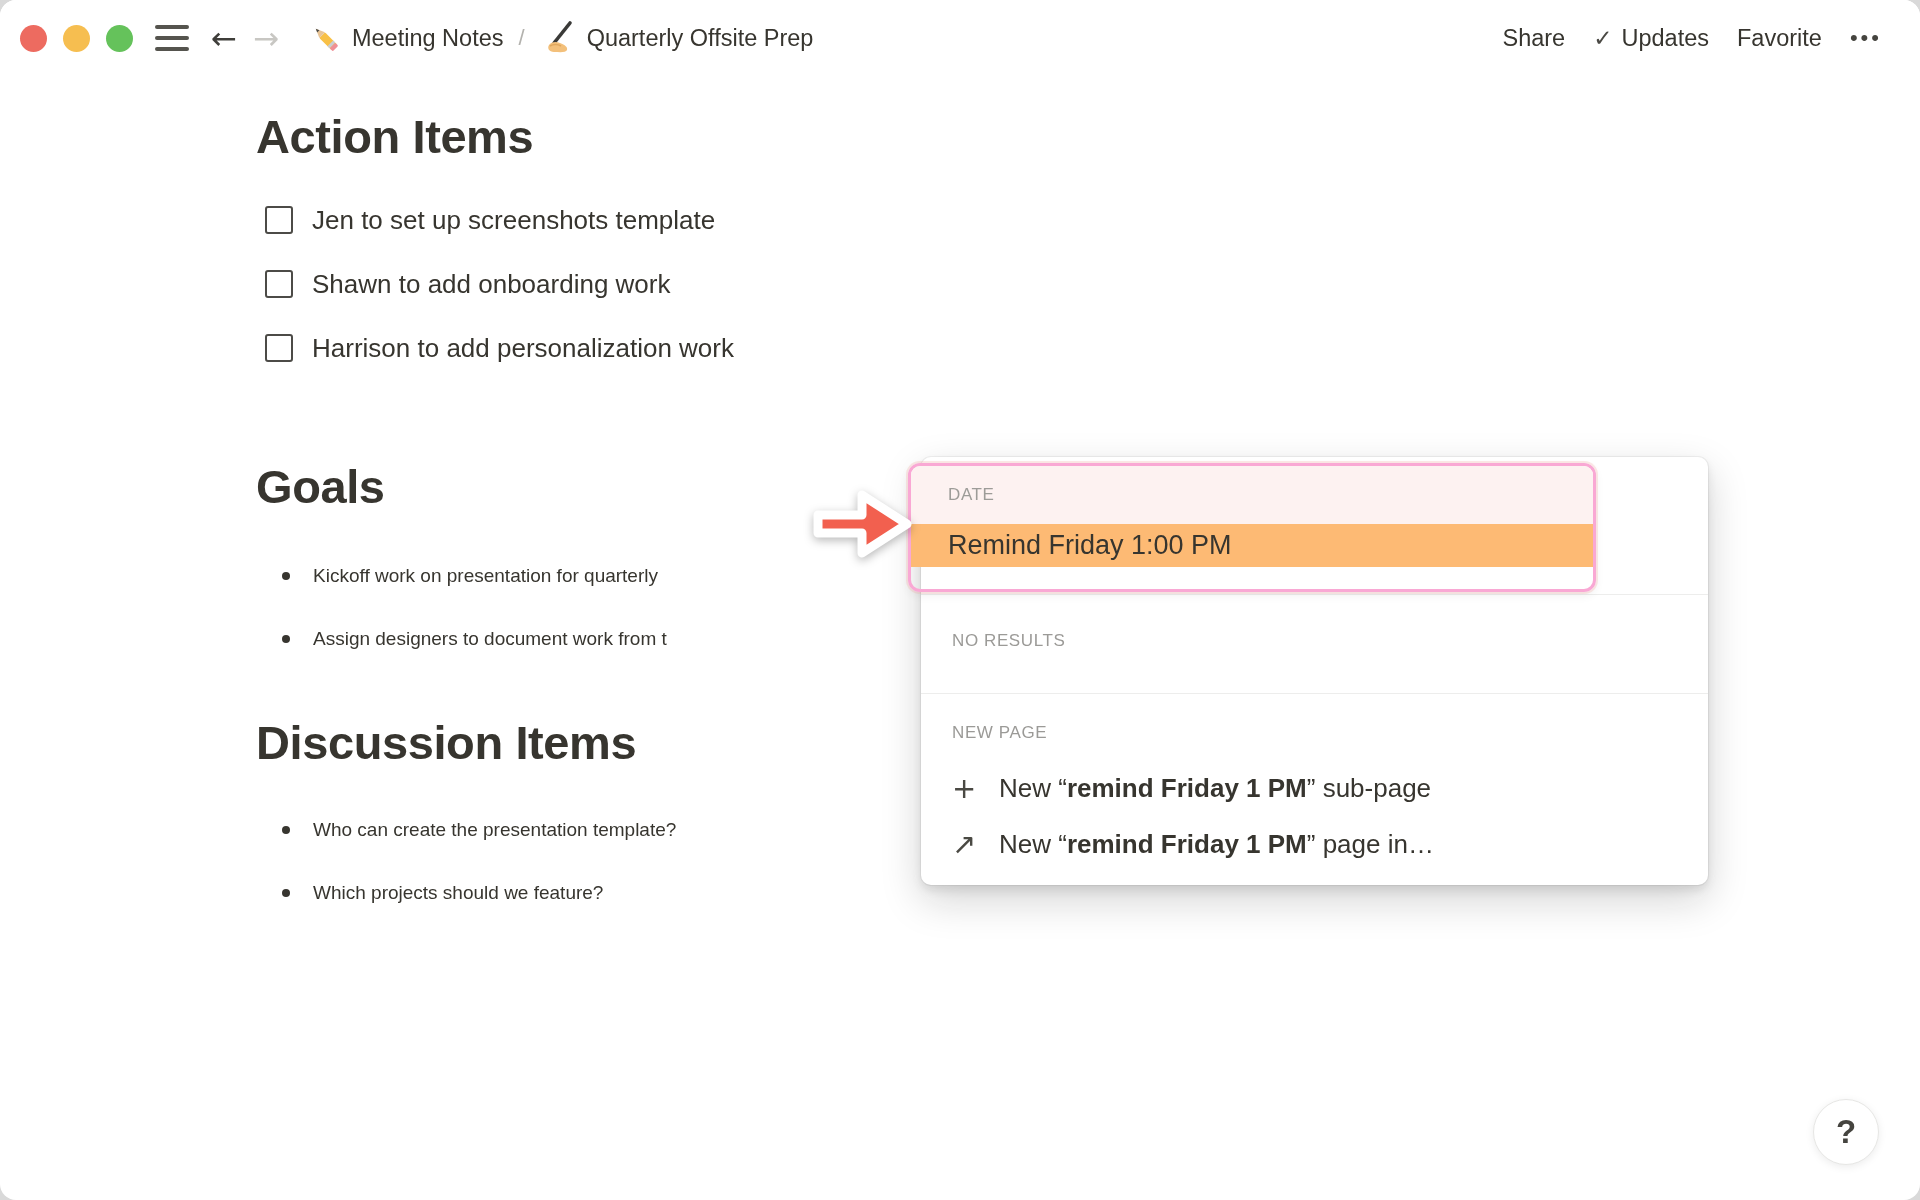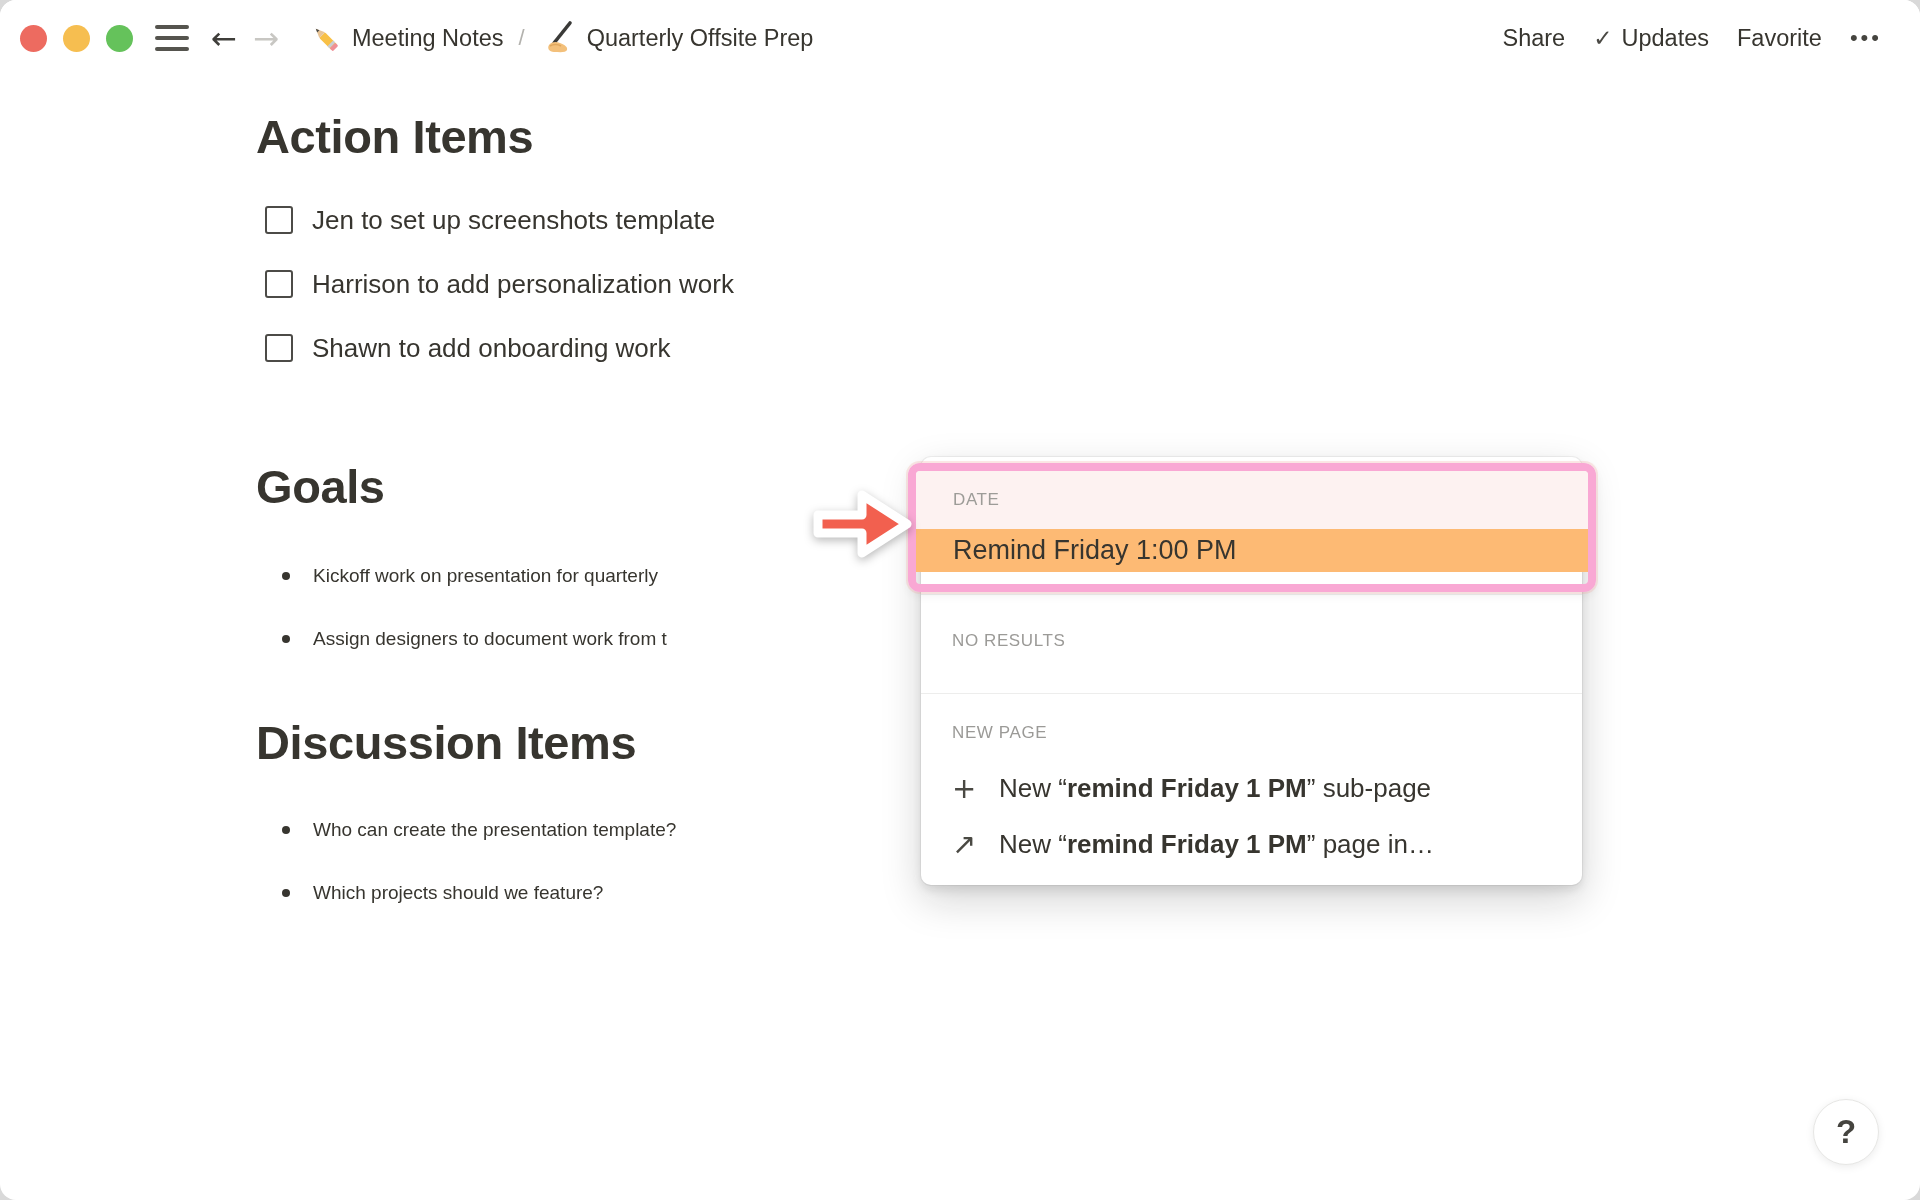--- a/index.html
+++ b/index.html
@@ -40,40 +40,40 @@
   .bullet-list { }
   .bl-goals { margin-top:28px; }
   .bl-disc { margin-top:26px; }
   .bullet-row { display:flex; align-items:center; height:63px; margin-left:256px; font-size:19px; }
   .dot { width:8px; height:8px; border-radius:50%; background:#37352f; margin:0 23px 0 26px; flex:none; }
   .mention { display:inline-flex; align-items:center; margin-left:10px; padding:5px 14px 6px 12px; background:#f1f0ee; border-radius:6px; cursor:pointer; }
   .mention .at { color:#a5a4a0; margin-right:10px; font-size:26px; }
 
   
   .popup {
-    position:absolute; left:921px; top:457px; width:661px; height:428px;
+    position:absolute; left:921px; top:457px; width:787px; height:428px;
     background:#fff; border-radius:10px; z-index:5;
     box-shadow: rgba(15,15,15,0.05) 0 0 0 1px, rgba(15,15,15,0.1) 0 5px 10px, rgba(15,15,15,0.18) 0 15px 40px;
   }
   .pp-divider { position:absolute; left:0; right:0; height:1px; background:#ededec; }
   .pp-d1 { top:137px; }
   .pp-d2 { top:236px; }
   .pp-label { position:absolute; left:31px; font-size:17px; font-weight:500; letter-spacing:0.6px; color:#9b9a97; }
   .pp-noresults { top:174px; }
   .pp-newpage { top:266px; }
   .pp-item { position:absolute; left:0; width:100%; height:56px; display:flex; align-items:center; padding-left:31px; font-size:26px; cursor:pointer; }
   .pp-item1 { top:303px; }
   .pp-item2 { top:359px; }
   .pp-icon { width:47px; font-size:29px; color:#4a4943; font-family:"DejaVu Sans",sans-serif; flex:none; }
   .pp-item b { font-weight:700; }
 
   
   .annotation {
     position:absolute; left:908px; top:463px; width:688px; height:129px;
-    border:8px solid #f9a8d4; border-radius:12px; overflow:hidden; z-index:6;
+    border:3px solid #f9a8d4; border-radius:12px; overflow:hidden; z-index:6;
     box-shadow: 0 0 0 2px rgba(243,164,156,0.25), 0 4px 10px rgba(0,0,0,0.06);
   }
   .ann-band1 { height:58px; background:#fdf2f1; display:flex; align-items:center; padding-left:37px; }
   .ann-band2 { height:43px; background:#fdba74; display:flex; align-items:center; padding-left:37px; font-size:27px; color:#37352f; cursor:pointer; }
   .ann-label { font-size:17px; font-weight:500; letter-spacing:0.6px; color:#9d9c98; }
 
   
   .arrow-annot { position:absolute; left:806px; top:483px; z-index:7; filter:drop-shadow(0 3px 5px rgba(0,0,0,0.28)); }
 
   
@@ -148,25 +148,25 @@
   <div class="doc">
     <h1 class="h-action">Action Items</h1>
 
     <div class="todo-list">
       <div class="todo-row">
         <div class="checkbox"></div>
         <span>Jen to set up screenshots template</span>
       </div>
       <div class="todo-row">
         <div class="checkbox"></div>
-        <span>Harrison to add personalization work</span>
+        <span>Shawn to add onboarding work</span>
       </div>
       <div class="todo-row">
         <div class="checkbox"></div>
-        <span>Shawn to add onboarding work</span>
+        <span>Harrison to add personalization work</span>
       </div>
     </div>
 
     <h1 class="h-goals">Goals</h1>
     <div class="bullet-list bl-goals">
       <div class="bullet-row">
         <div class="dot"></div>
         <span>Kickoff work on presentation for quarterly</span>
       </div>
       <div class="bullet-row">

